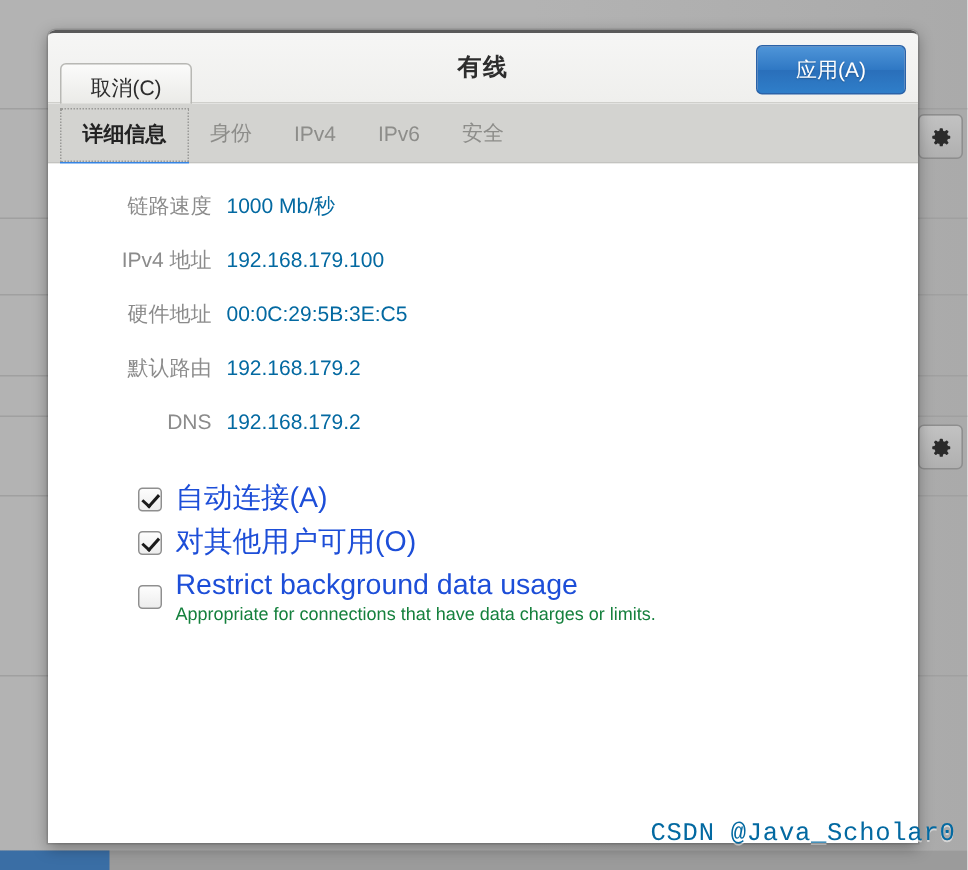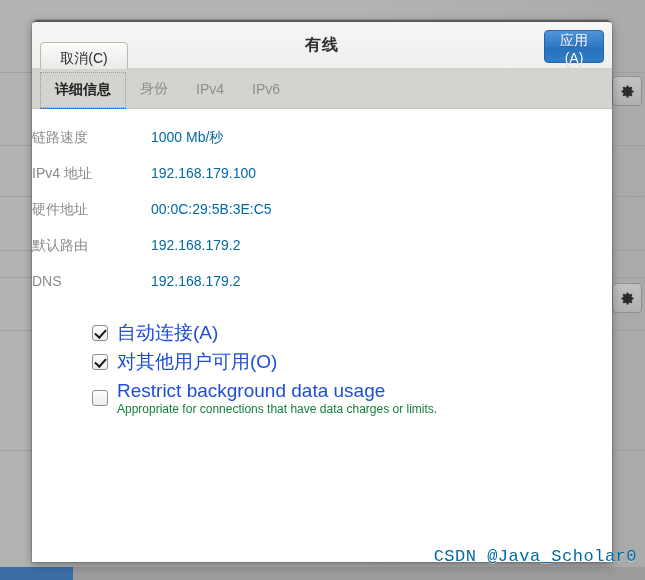--- a/index.html
+++ b/index.html
@@ -80,21 +80,21 @@
     border-radius: 4px;
     background: linear-gradient(to bottom, #fbfbfa 0%, #e7e7e4 100%);
     color: #2c2c2c;
     font-size: 14px;
     font-family: "Liberation Sans", sans-serif;
     cursor: pointer;
     box-sizing: border-box;
   }
   .btn-apply {
     position: absolute; right: 8px; top: 8px;
-    width: 60px; height: 33px;
+    width: 100px; height: 33px;
     border: 1px solid #2a62a8;
     border-radius: 4px;
     background: linear-gradient(to bottom, #4f95d8 0%, #2f78c4 50%, #2a6fba 51%, #2f7ec9 100%);
     color: #ffffff;
     font-size: 14px;
     font-family: "Liberation Sans", sans-serif;
     cursor: pointer;
     box-sizing: border-box;
     text-shadow: 0 1px 1px rgba(0,0,0,0.25);
   }
@@ -145,20 +145,21 @@
     left: 0; top: 20px;
     width: 100%;
   }
   .info-row {
     display: flex;
     align-items: baseline;
     height: 36px;
   }
   .info-label {
     width: 119px;
+    text-align: right;
     font-size: 14px;
     color: #8b8b8b;
     padding-right: 10px;
     box-sizing: border-box;
     white-space: nowrap;
   }
   .info-value {
     font-size: 14px;
     color: #0369a1;
     white-space: nowrap;
@@ -265,20 +266,21 @@
       <button class="btn-cancel">取消(C)</button>
       <div class="dlg-title">有线</div>
       <button class="btn-apply">应用(A)</button>
     </div>
 
     <div class="tabbar">
       <div class="tab active">详细信息</div>
       <div class="tab">身份</div>
       <div class="tab">IPv4</div>
       <div class="tab">IPv6</div>
+      <div class="tab">安全</div>
     </div>
 
     <div class="dlg-body">
 
       <div class="info-list">
         <div class="info-row">
           <div class="info-label">链路速度</div>
           <div class="info-value">1000 Mb/秒</div>
         </div>
         <div class="info-row">

